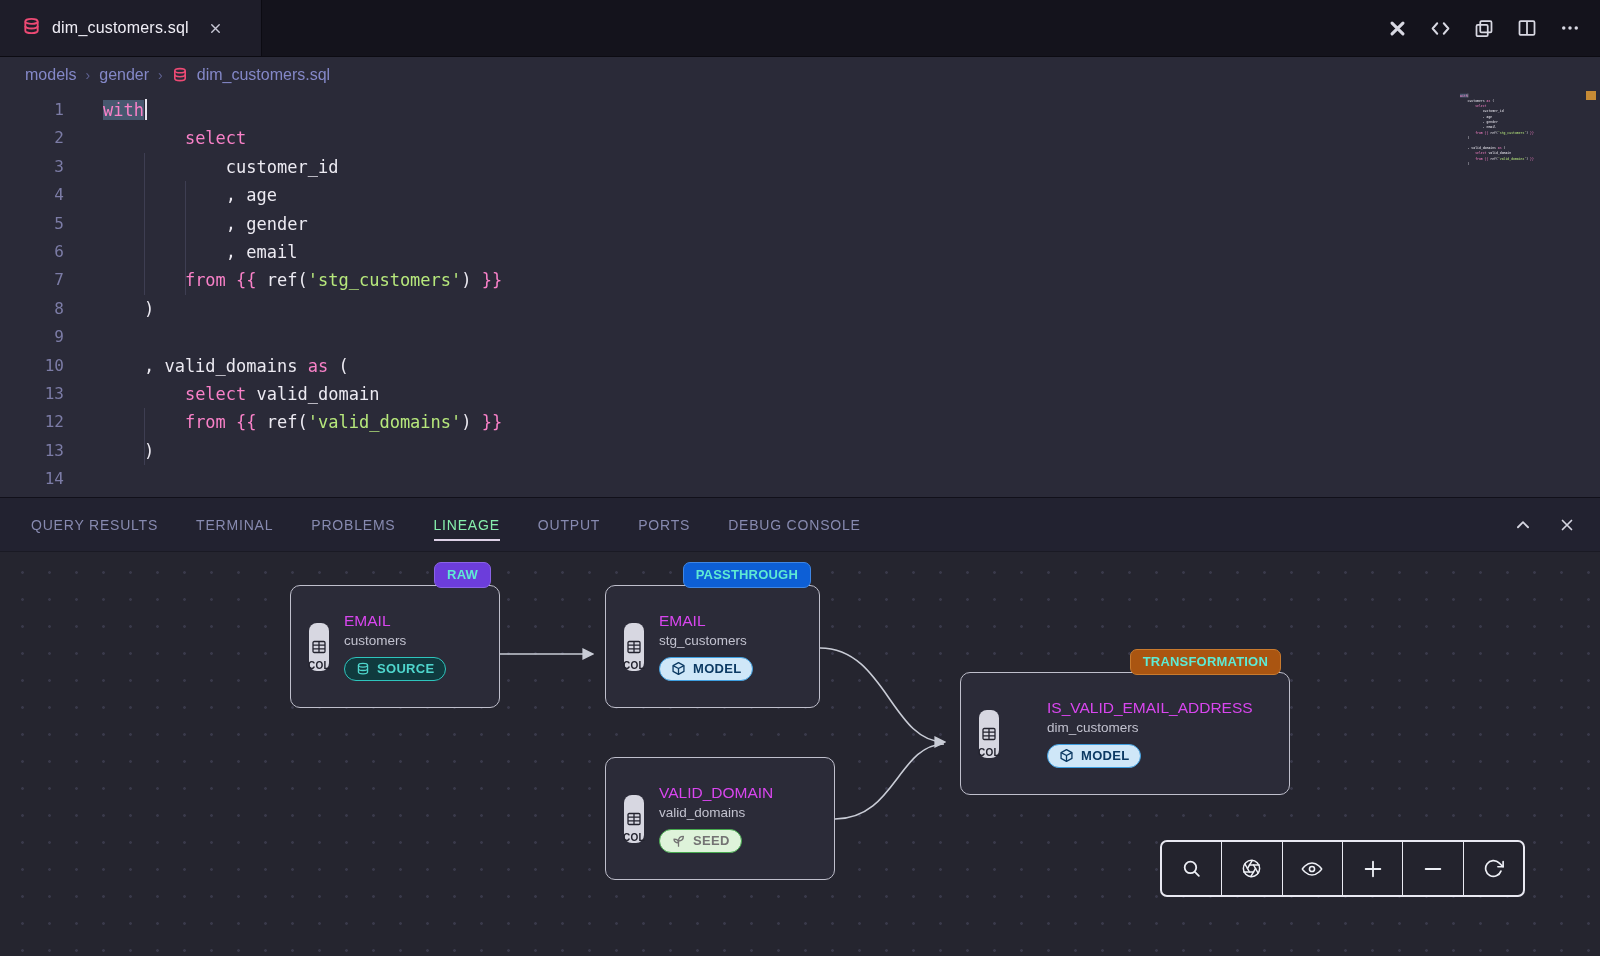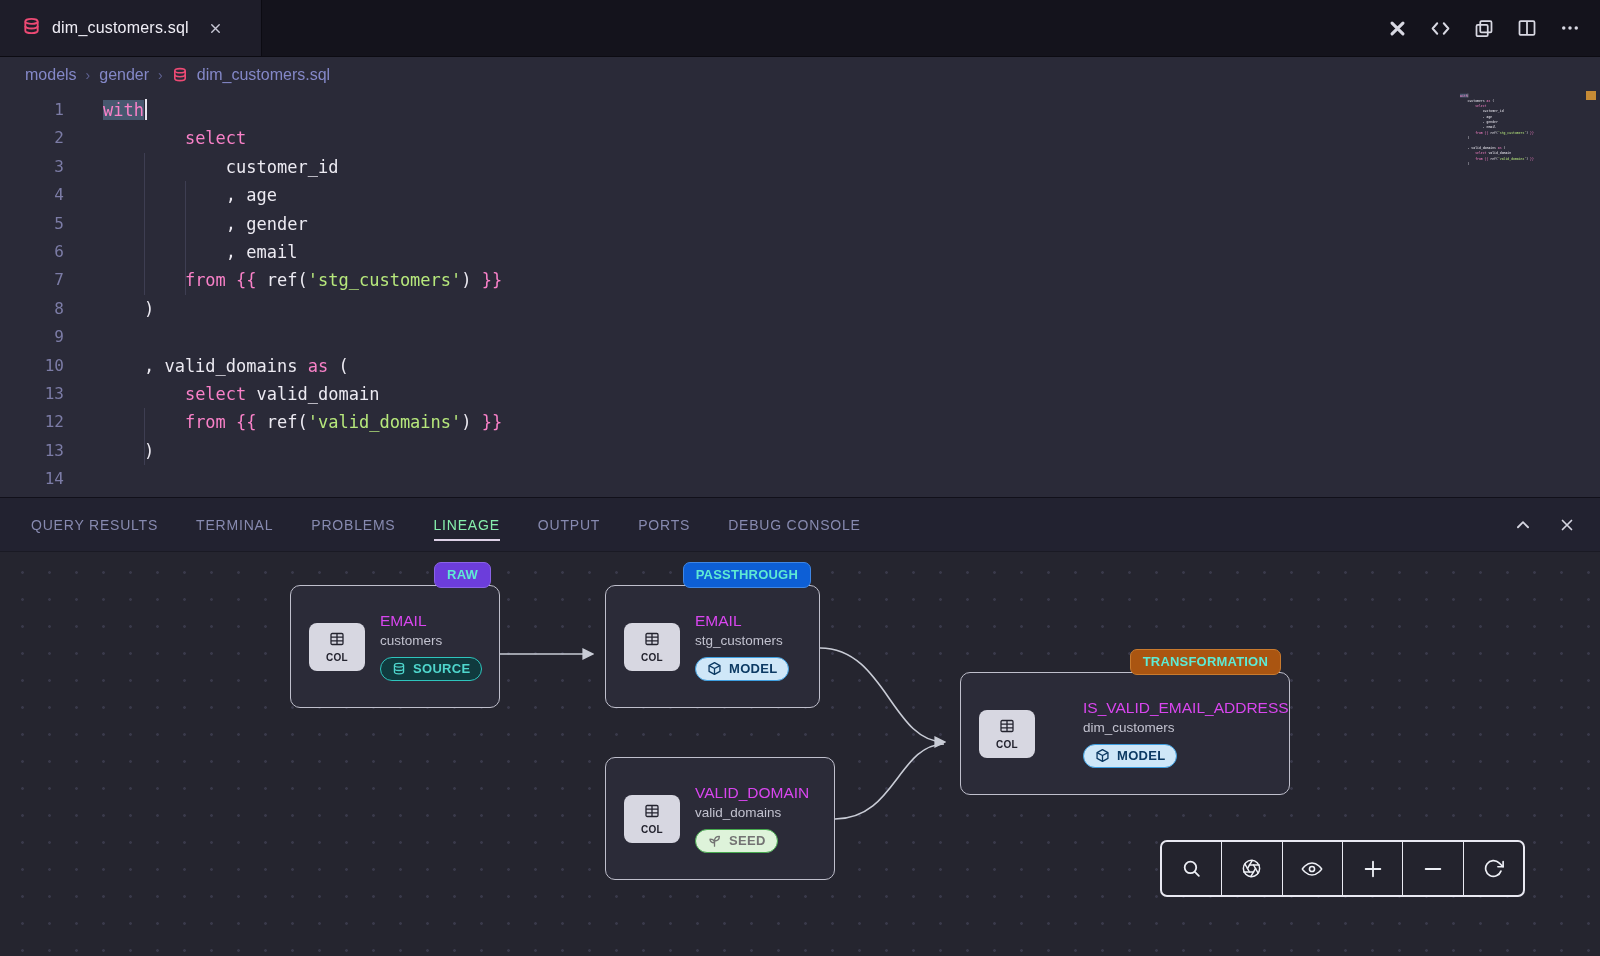--- a/index.html
+++ b/index.html
@@ -48,21 +48,21 @@
   
   .lineage { position:absolute; top:552px; left:0; right:0; height:404px; background-color:#25252f;
     background-image:radial-gradient(circle, #39394a 1.3px, transparent 1.5px); background-size:27px 27px; background-position:9px 7px; }
   .edges { position:absolute; left:0; top:0; }
   .nodes-host { position:absolute; inset:0; }
   .lnode { position:absolute; background:#2b2b38; border:1px solid #bfbfcc; border-radius:10px; display:flex; align-items:center; gap:15px; padding:14px 18px; cursor:pointer; }
   .node-0 { left:290px; top:33px;  width:210px; height:123px; }
   .node-1 { left:605px; top:33px;  width:215px; height:123px; }
   .node-2 { left:605px; top:205px; width:230px; height:123px; }
   .node-3 { left:960px; top:120px; width:330px; height:123px;gap:48px; }
-  .chip { flex:0 0 auto; width:56px; height:48px; background:#d7d7e1; border-radius:8px; display:flex; flex-direction:column; align-items:center; justify-content:center; gap:1px; color:#23232e; }
+  .chip { flex:0 0 auto; width:20px; height:48px; background:#d7d7e1; border-radius:8px; display:flex; flex-direction:column; align-items:center; justify-content:flex-end; gap:1px; color:#23232e; }
   .chip-label { font-size:10px; font-weight:bold; letter-spacing:0.3px; }
   .node-col { display:flex; flex-direction:column; min-width:0; }
   .node-title { color:#d946ef; font-size:15.5px; font-weight:500; white-space:nowrap; }
   .node-sub { color:#c2c2cf; font-size:13.5px; margin-top:3px; }
   .badge { display:inline-flex; align-items:center; gap:7px; margin-top:9px; padding:3px 11px 4px; border-radius:14px; font-size:13px; font-weight:bold; width:fit-content; letter-spacing:0.3px; }
   .badge.source { background:#103a3e; border:1px solid #2ec5bd; color:#4fd6cd; }
   .badge.model  { background:#cfe7f8; border:1px solid #3e9fe0; color:#0c3a63; }
   .badge.seed   { background:#def3da; border:1px solid #46a94e; color:#737373; }
   .badge svg { display:block; }
   .tag { position:absolute; top:-24px; right:8px; padding:4px 12px 5px; border-radius:7px; font-size:13px; font-weight:bold; color:#5eead4; letter-spacing:0.2px; white-space:nowrap; }

